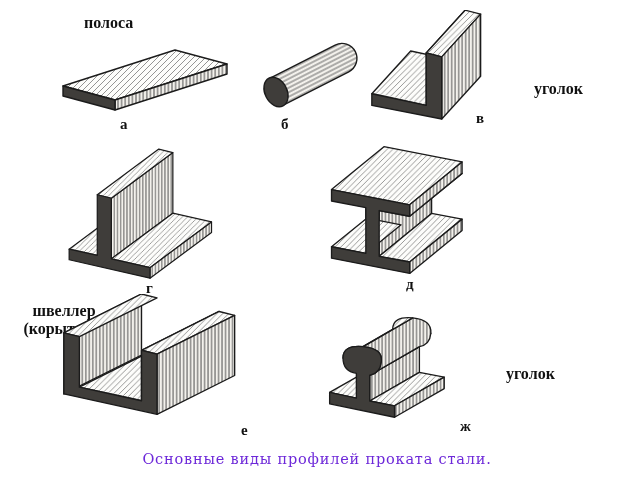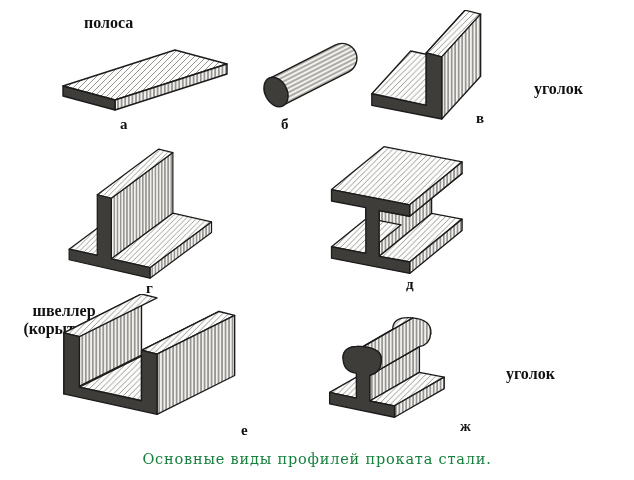--- a/index.html
+++ b/index.html
@@ -4,21 +4,21 @@
 <style>
   html,body{margin:0;padding:0;}
   body{width:634px;height:480px;position:relative;background:#ffffff;overflow:hidden;
        font-family:"Liberation Serif", serif;}
   .stage{position:absolute;inset:0;}
   .fig{position:absolute;}
   .lbl{position:absolute;font-weight:bold;font-size:16px;color:#111;white-space:nowrap;}
   .lbl.wrap{white-space:normal;text-align:center;line-height:1.15;}
   .letter{position:absolute;font-weight:bold;font-size:15px;color:#111;}
   .caption{position:absolute;left:0;right:0;top:451px;text-align:center;
-           font-family:"DejaVu Serif", serif;font-size:14.5px;letter-spacing:0.8px;color:#15803d;}
+           font-family:"DejaVu Serif", serif;font-size:14.5px;letter-spacing:0.8px;color:#6d28d9;}
   svg{display:block;}
   .outl{stroke:#1b1b1b;stroke-width:1.4;stroke-linejoin:round;stroke-linecap:round;}
 </style>
 </head>
 <body>
 
 <div class="stage">
 
   <div class="lbl" style="left:84px;top:14px;">полоса</div>
   <div class="lbl" style="left:524px;top:80px;margin-left:10px;">уголок</div>

